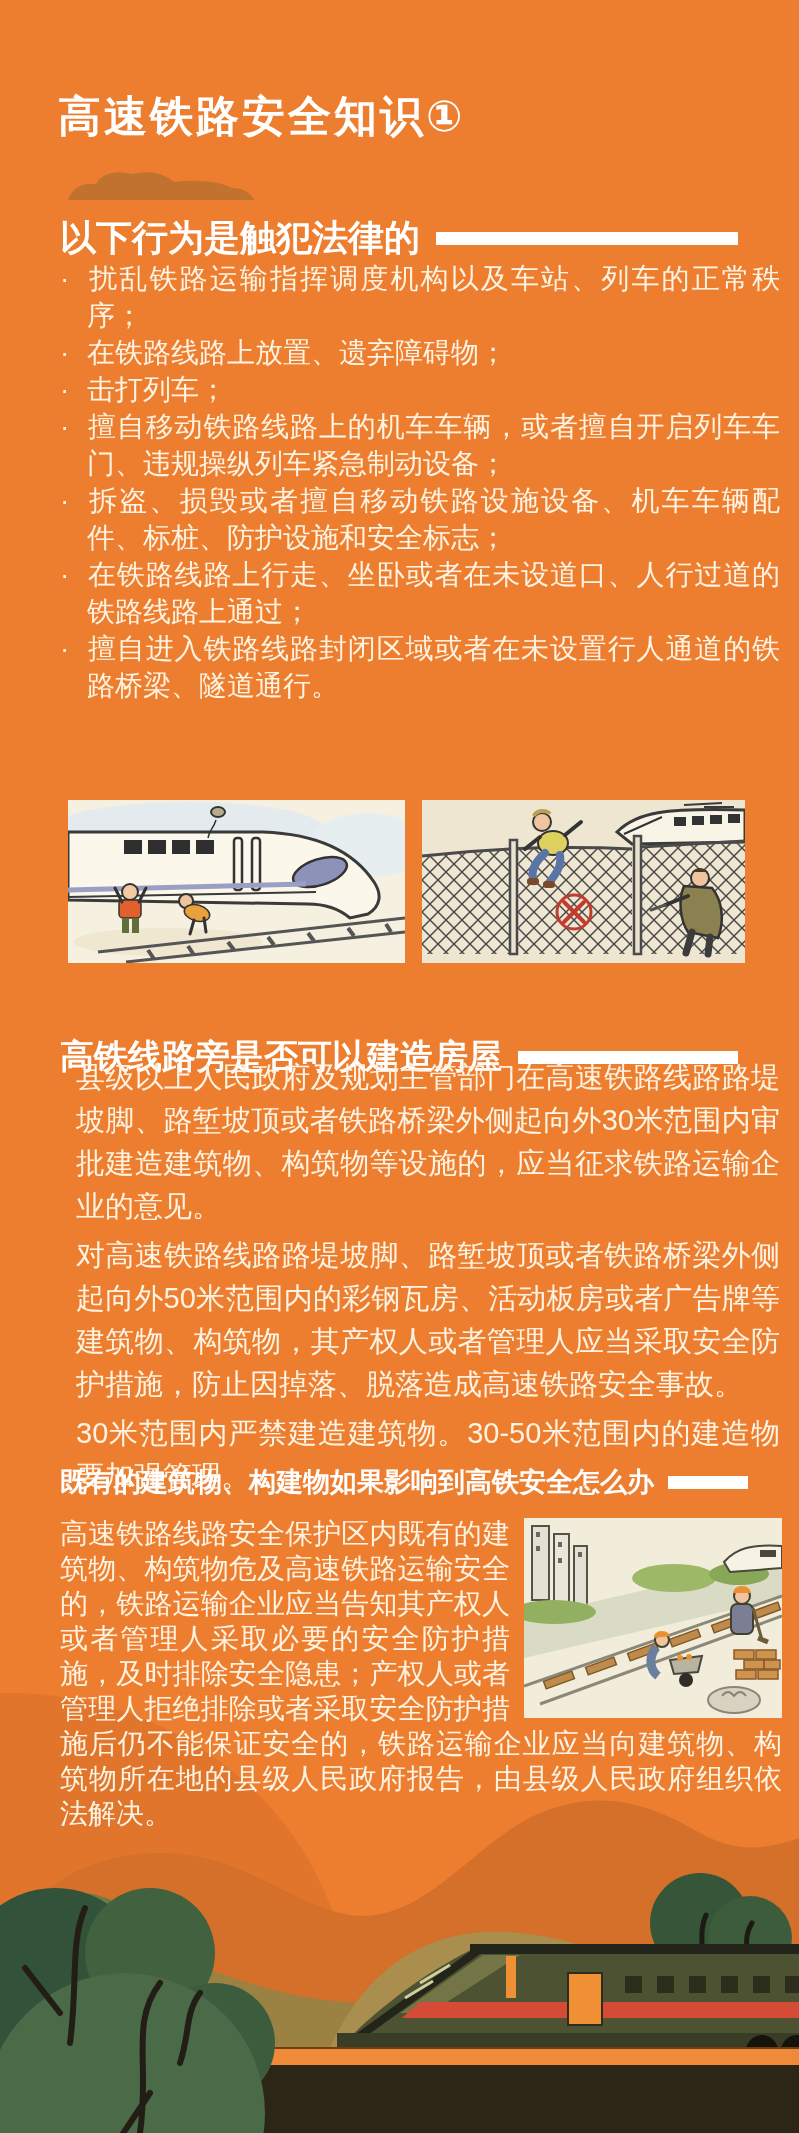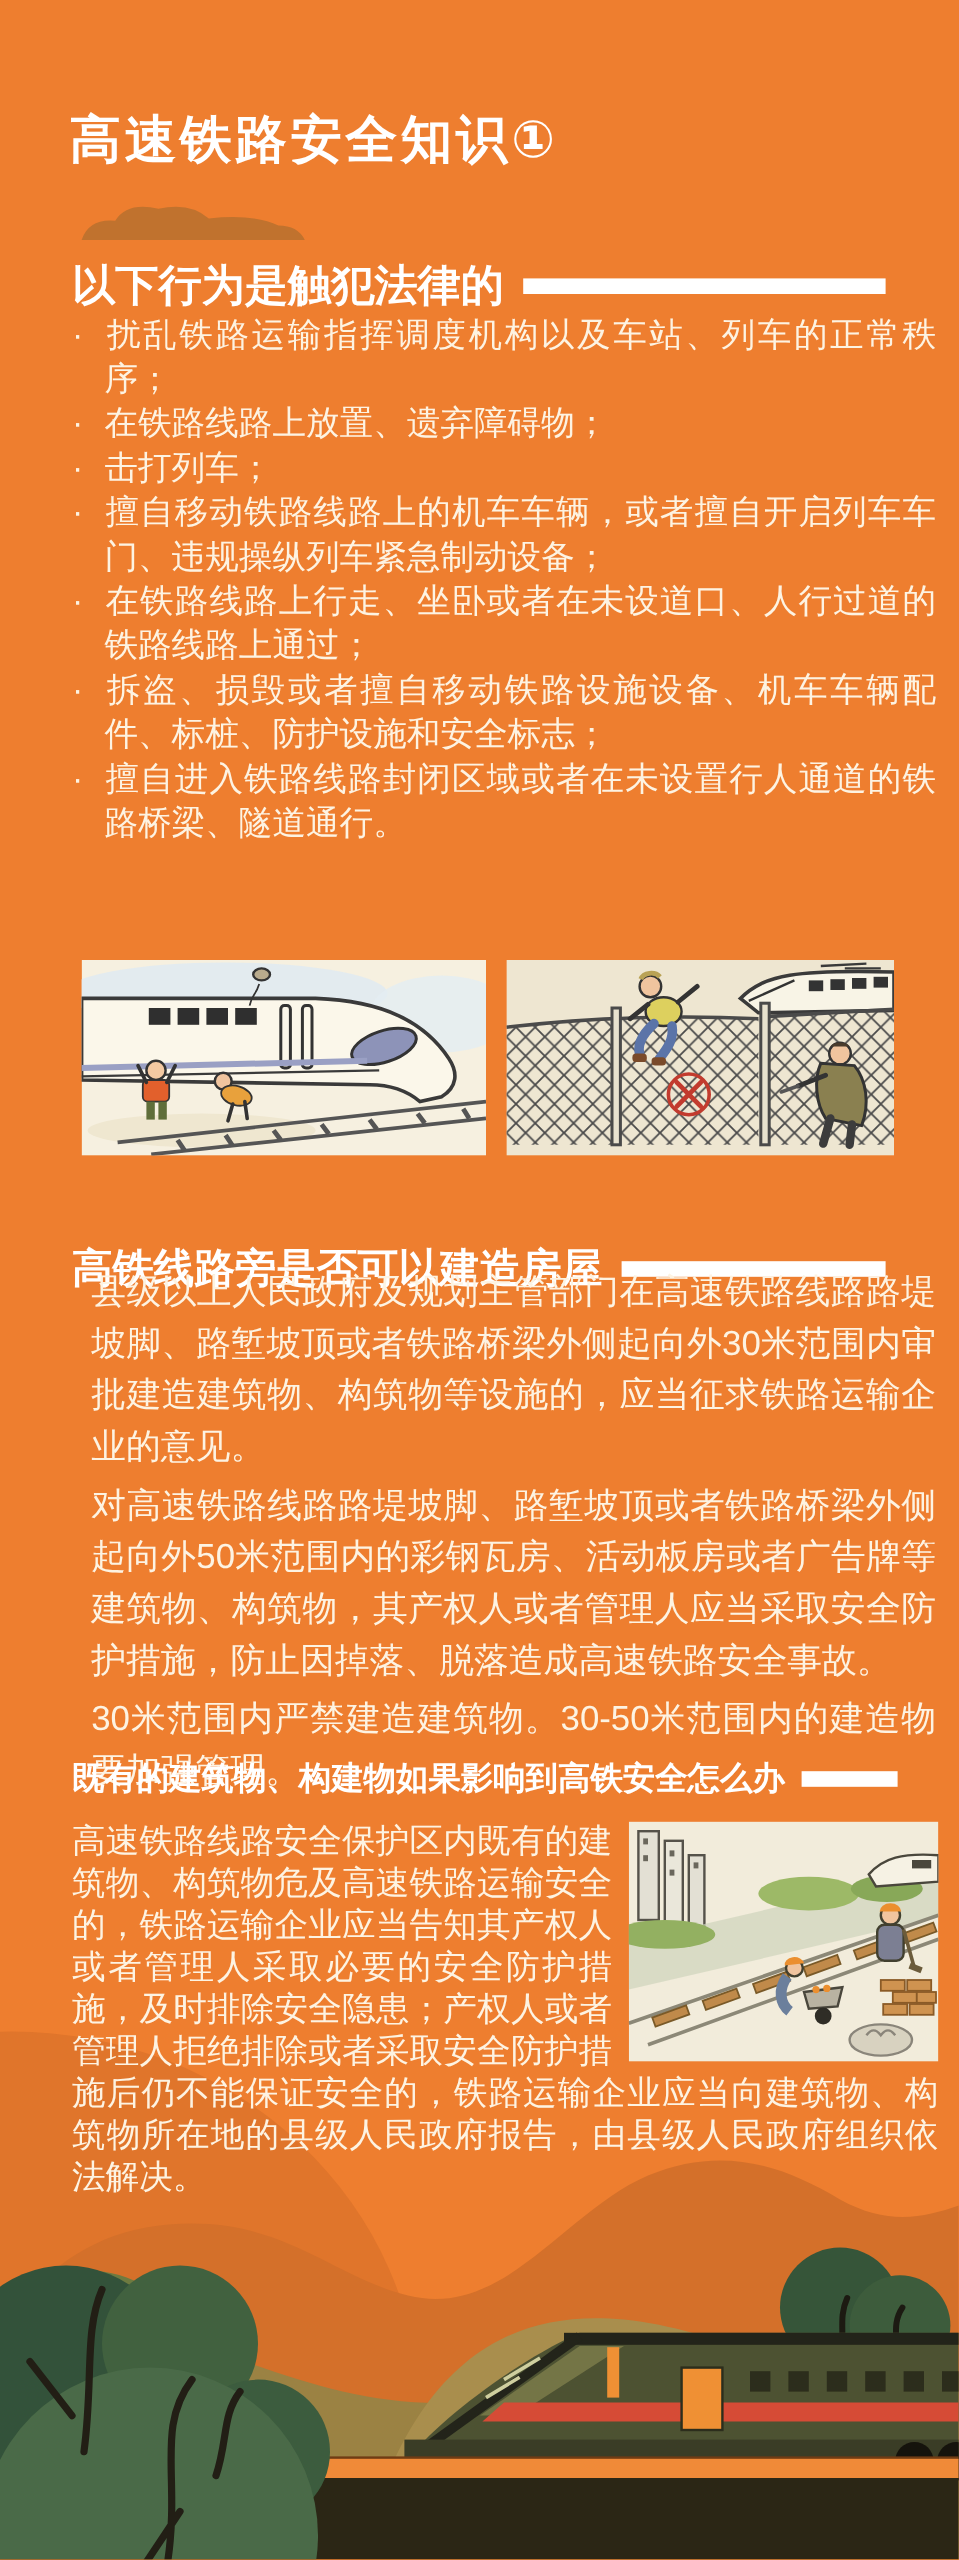--- a/index.html
+++ b/index.html
@@ -97,22 +97,22 @@
 <div class="abs h-row h1-row">
   <span class="h-text">以下行为是触犯法律的</span>
   <div class="h-bar"></div>
 </div>
 
 <ul class="abs bodytext law-list">
   <li><span class="dot">·</span><span>扰乱铁路运输指挥调度机构以及车站、列车的正常秩序；</span></li>
   <li><span class="dot">·</span><span>在铁路线路上放置、遗弃障碍物；</span></li>
   <li><span class="dot">·</span><span>击打列车；</span></li>
   <li><span class="dot">·</span><span>擅自移动铁路线路上的机车车辆，或者擅自开启列车车门、违规操纵列车紧急制动设备；</span></li>
+  <li><span class="dot">·</span><span>拆盗、损毁或者擅自移动铁路设施设备、机车车辆配件、标桩、防护设施和安全标志；</span></li>
   <li><span class="dot">·</span><span>在铁路线路上行走、坐卧或者在未设道口、人行过道的铁路线路上通过；</span></li>
-  <li><span class="dot">·</span><span>拆盗、损毁或者擅自移动铁路设施设备、机车车辆配件、标桩、防护设施和安全标志；</span></li>
   <li><span class="dot">·</span><span>擅自进入铁路线路封闭区域或者在未设置行人通道的铁路桥梁、隧道通行。</span></li>
 </ul>
 
 <div class="abs illus-panel panel-left">
   <svg width="337" height="163" viewBox="0 0 337 163" aria-hidden="true">
     <rect width="337" height="163" fill="#f6f0e0"></rect>
     <ellipse cx="120" cy="28" rx="135" ry="26" fill="#dfeaf2" opacity="0.8"></ellipse>
     <ellipse cx="300" cy="45" rx="60" ry="32" fill="#e4edf3" opacity="0.8"></ellipse>
     <ellipse cx="100" cy="142" rx="95" ry="14" fill="#efe7d0"></ellipse>
     <g>

